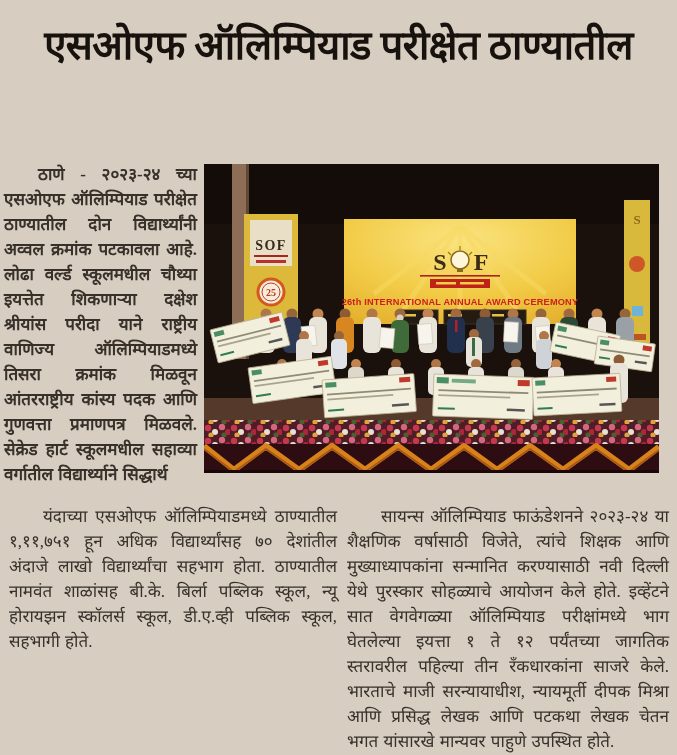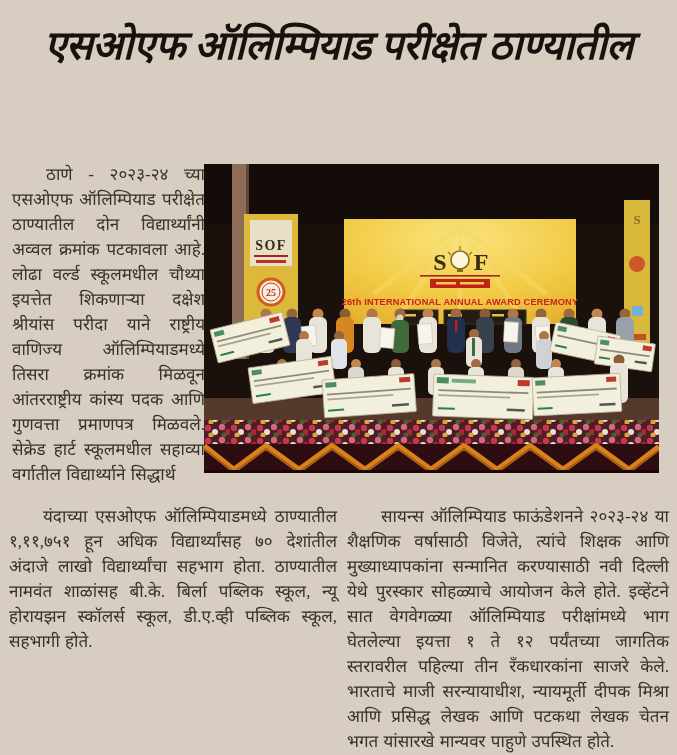--- a/index.html
+++ b/index.html
@@ -9,28 +9,28 @@
     background:#d7cec1;
     overflow:hidden;
     font-family:"Liberation Serif", serif;
   }
   .headline{
     position:absolute;top:14px;left:0;right:0;
     margin:0;text-align:center;
     font-size:40px;line-height:64px;font-weight:bold;
     color:#17120d;letter-spacing:-0.5px;
   }
-  .headline span{display:block;font-style:italic;}
+  .headline span{display:block;}
   .bodytext{
     font-size:17px;line-height:25px;
     text-align:justify;color:#37312a;
     word-spacing:1px;
   }
   .indent{text-indent:34px;}
-  .col-narrow{position:absolute;left:12px;top:162px;width:193px;}
+  .col-narrow{position:absolute;left:4px;top:162px;width:193px;font-weight:bold;}
   .photo{
     position:absolute;left:204px;top:164px;width:455px;height:309px;
     background:#1b110c;
   }
   .photo svg{display:block;}
   .col-bottom-left{position:absolute;left:9px;top:504px;width:328px;}
   .col-bottom-right{position:absolute;left:347px;top:504px;width:322px;}
   .col-bottom-left .bodytext + .bodytext{margin-top:0;}
 </style>
 </head>

